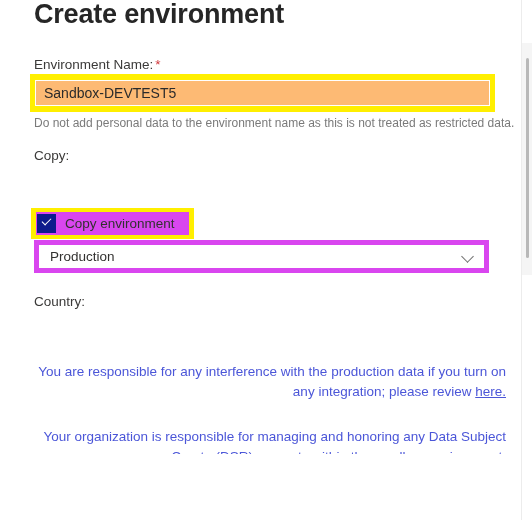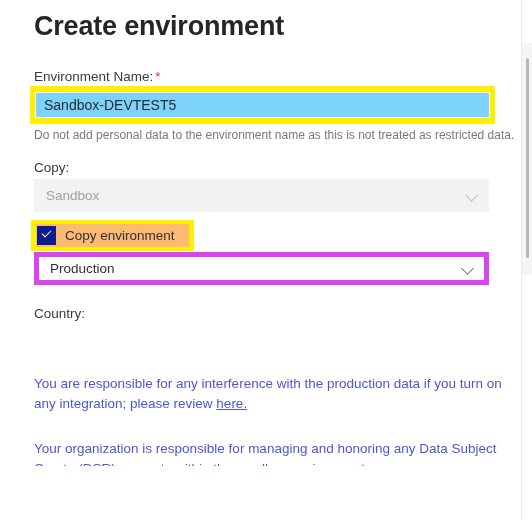--- a/index.html
+++ b/index.html
@@ -12,21 +12,21 @@
     background: #ffffff;
     font-family: "Liberation Sans", sans-serif;
     overflow: hidden;
     position: relative;
   }
 
   
   #panel {
     position: absolute;
     left: 0;
-    top: 12px;
+    top: 0;
     width: 521px;
     height: 454px;
     background: #ffffff;
     overflow: hidden;
   }
 
   
   #scrollbar {
     position: absolute;
     right: 0;
@@ -98,21 +98,21 @@
     height: 38px;
     background: #ffef00;
   }
   #name-input {
     position: absolute;
     left: 5px;
     top: 6px;
     width: 455px;
     height: 26px;
     border: 1px solid #ffffff;
-    background: #7dd3fc;
+    background: #fdba74;
     box-sizing: border-box;
     font-family: "Liberation Sans", sans-serif;
     font-size: 14px;
     color: #2b2b2b;
     padding: 0 8px;
     outline: none;
   }
 
   
   .helper-text {
@@ -174,21 +174,21 @@
     width: 163px;
     height: 31px;
     background: #ffef00;
   }
   #copy-env-row {
     position: absolute;
     left: 36px;
     top: 212px;
     width: 153px;
     height: 23px;
-    background: #fdba74;
+    background: #d946ef;
     display: flex;
     align-items: center;
   }
   #copy-env-box {
     width: 19px;
     height: 19px;
     background: #0d1b8c;
     position: relative;
     flex: 0 0 auto;
     margin-left: 1px;
@@ -211,20 +211,21 @@
   }
 
   
   .info-text {
     position: absolute;
     left: 34px;
     width: 472px;
     font-size: 13.5px;
     color: #4b56d8;
     line-height: 20px;
+    text-align: right;
   }
   .info-link {
     color: #4b56d8;
     text-decoration: underline;
   }
 
   
   #create-hl {
     position: absolute;
     left: 30px;
@@ -282,24 +283,20 @@
 
   <div id="name-input-wrap">
     <div id="name-input-hl"></div>
     <input id="name-input" type="text" value="Sandbox-DEVTEST5" style="">
   </div>
 
   <div class="helper-text" style="left:34px; top:116px;">Do not add personal data to the environment name as this is not treated as restricted data.</div>
 
   <div class="field-label" style="left:34px; top:147px;">Copy:</div>
 
-  <div class="dropdown disabled" style="top:167px;">
-    <span>Sandbox</span>
-    <span class="chev chev-disabled"></span>
-  </div>
 
   <div id="copy-env-hl"></div>
   <div id="copy-env-row">
     <span id="copy-env-box">
       <span class="tick"></span>
     </span>
     <span id="copy-env-label">Copy environment</span>
   </div>
 
   <div class="dropdown enabled" style="top:240px;">

